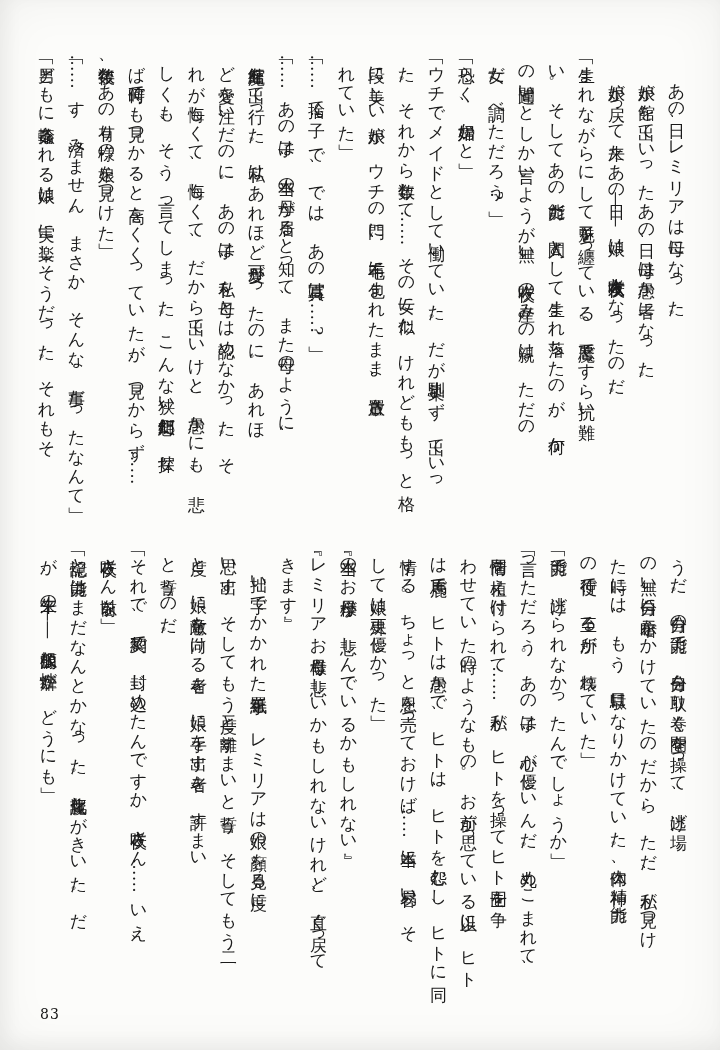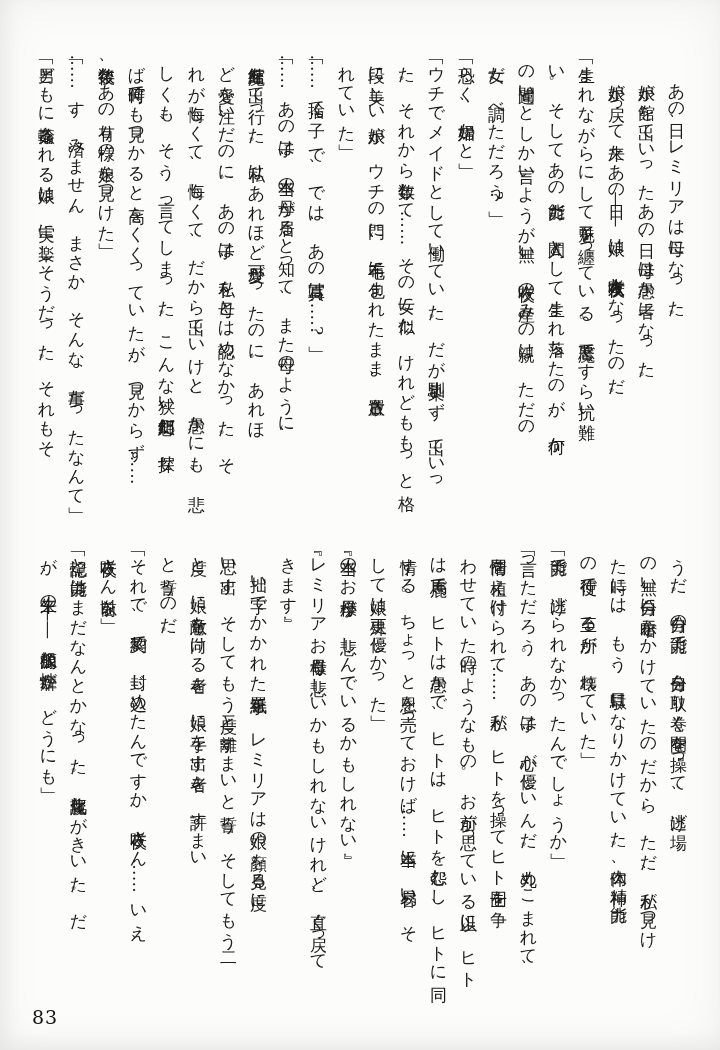--- a/index.html
+++ b/index.html
@@ -26,22 +26,22 @@
   }
   .vblock p {
     margin: 0;
     padding: 0;
     white-space: nowrap;
   }
   #block-top    { top: 54px;  right: 28px; height: 496px; }
   #block-bottom { top: 546px; right: 26px; height: 496px; }
   .page-number {
     position: absolute;
-    left: 32px; top: 1006px;
-    font-size: 19px;
+    left: 40px; top: 1006px;
+    font-size: 14px;
     letter-spacing: 1px;
     color: #111;
   }
 </style>
 </head>
 <body>
 
 <div class="page">
 
   <div class="vblock" id="block-top">

